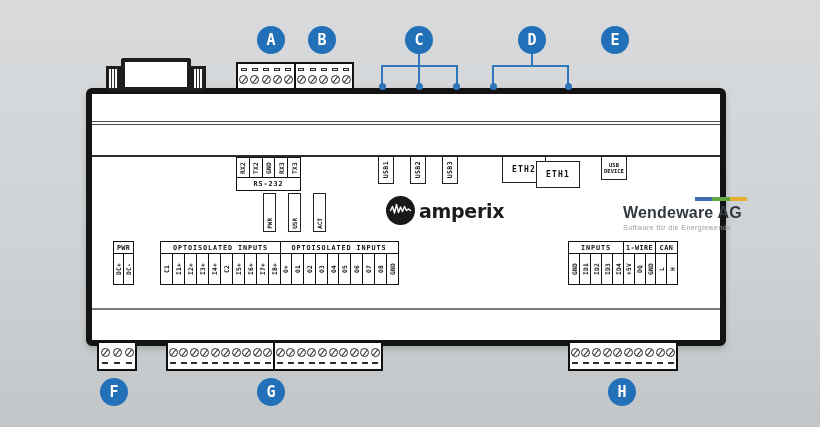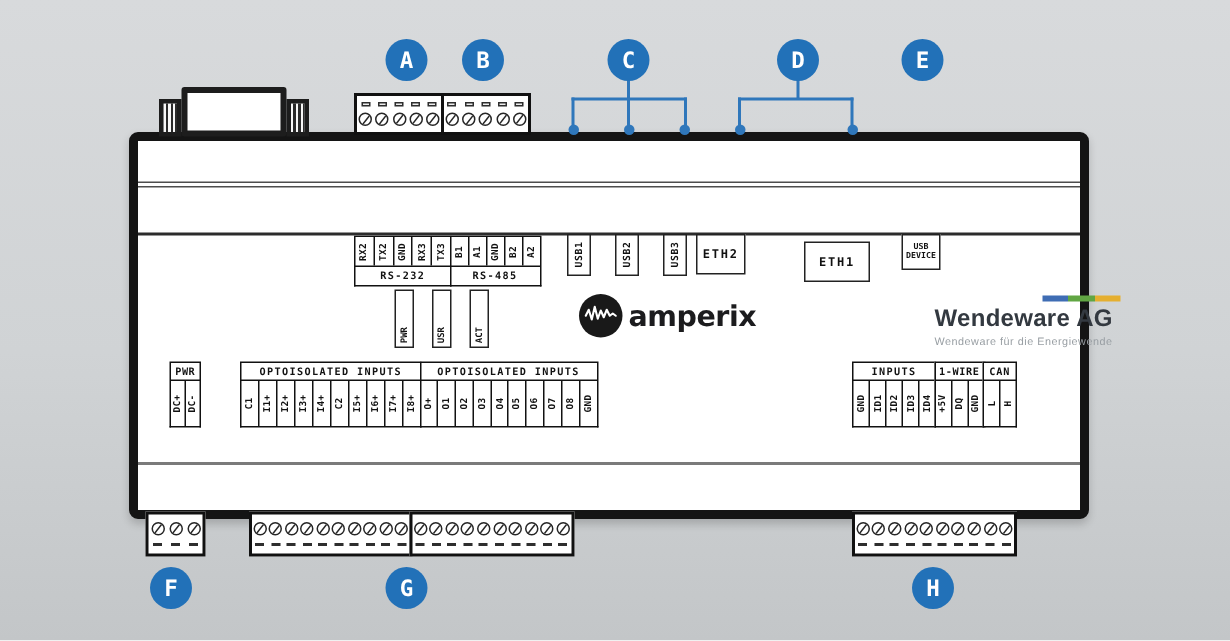--- a/index.html
+++ b/index.html
@@ -211,52 +211,32 @@
           </div>
           <div class="pin">
             <span>RX3</span>
           </div>
           <div class="pin">
             <span>TX3</span>
           </div>
         </div>
       <div class="io-header">RS-232</div>
     </div>
-    <div class="io-col rs-col" style="width:61px;">
-      <div class="io-pins" style="height:21px;">
-          <div class="pin">
-            <span>B1</span>
-          </div>
-          <div class="pin">
-            <span>A1</span>
-          </div>
-          <div class="pin">
-            <span>GND</span>
-          </div>
-          <div class="pin">
-            <span>B2</span>
-          </div>
-          <div class="pin">
-            <span>A2</span>
-          </div>
-        </div>
-      <div class="io-header">RS-485</div>
-    </div>
   </div>
 
   <div class="port vert" style="left:378px;top:156px;width:16px;height:28px;">
       <span>USB1</span>
     </div>
   <div class="port vert" style="left:410px;top:156px;width:16px;height:28px;">
       <span>USB2</span>
     </div>
   <div class="port vert" style="left:442px;top:156px;width:16px;height:28px;">
       <span>USB3</span>
     </div>
-  <div class="port horiz" style="left:464px;top:156px;width:33px;height:27px;">
+  <div class="port horiz" style="left:502px;top:156px;width:44px;height:27px;">
       <span>ETH2</span>
     </div>
   <div class="port horiz" style="left:536px;top:161px;width:44px;height:27px;">
       <span>ETH1</span>
     </div>
   <div class="port tiny" style="left:601px;top:156px;width:26px;height:24px;">
       <span>USB DEVICE</span>
     </div>
 
   <div class="led" style="left:263px;top:193px;">
@@ -278,21 +258,21 @@
     <span class="word">amperix</span>
   </div>
 
   <div class="wendeware">
     <div class="ww-bar">
       <i style="background:#3f6db4;"></i>
         <i style="background:#61a643;"></i>
         <i style="background:#e5af30;"></i>
     </div>
     <div class="ww-title">Wendeware AG</div>
-    <div class="ww-sub">Wendeware für die Energiewende</div>
+    <div class="ww-sub">Software für die Energiewende</div>
   </div>
 
   <div class="io-block" style="left:113px;top:241px;width:21px;">
     <div class="io-header" style="letter-spacing:.3px;">PWR</div>
     <div class="io-pins" style="height:31px;">
         <div class="pin">
           <span>DC+</span>
         </div>
         <div class="pin">
           <span>DC-</span>

